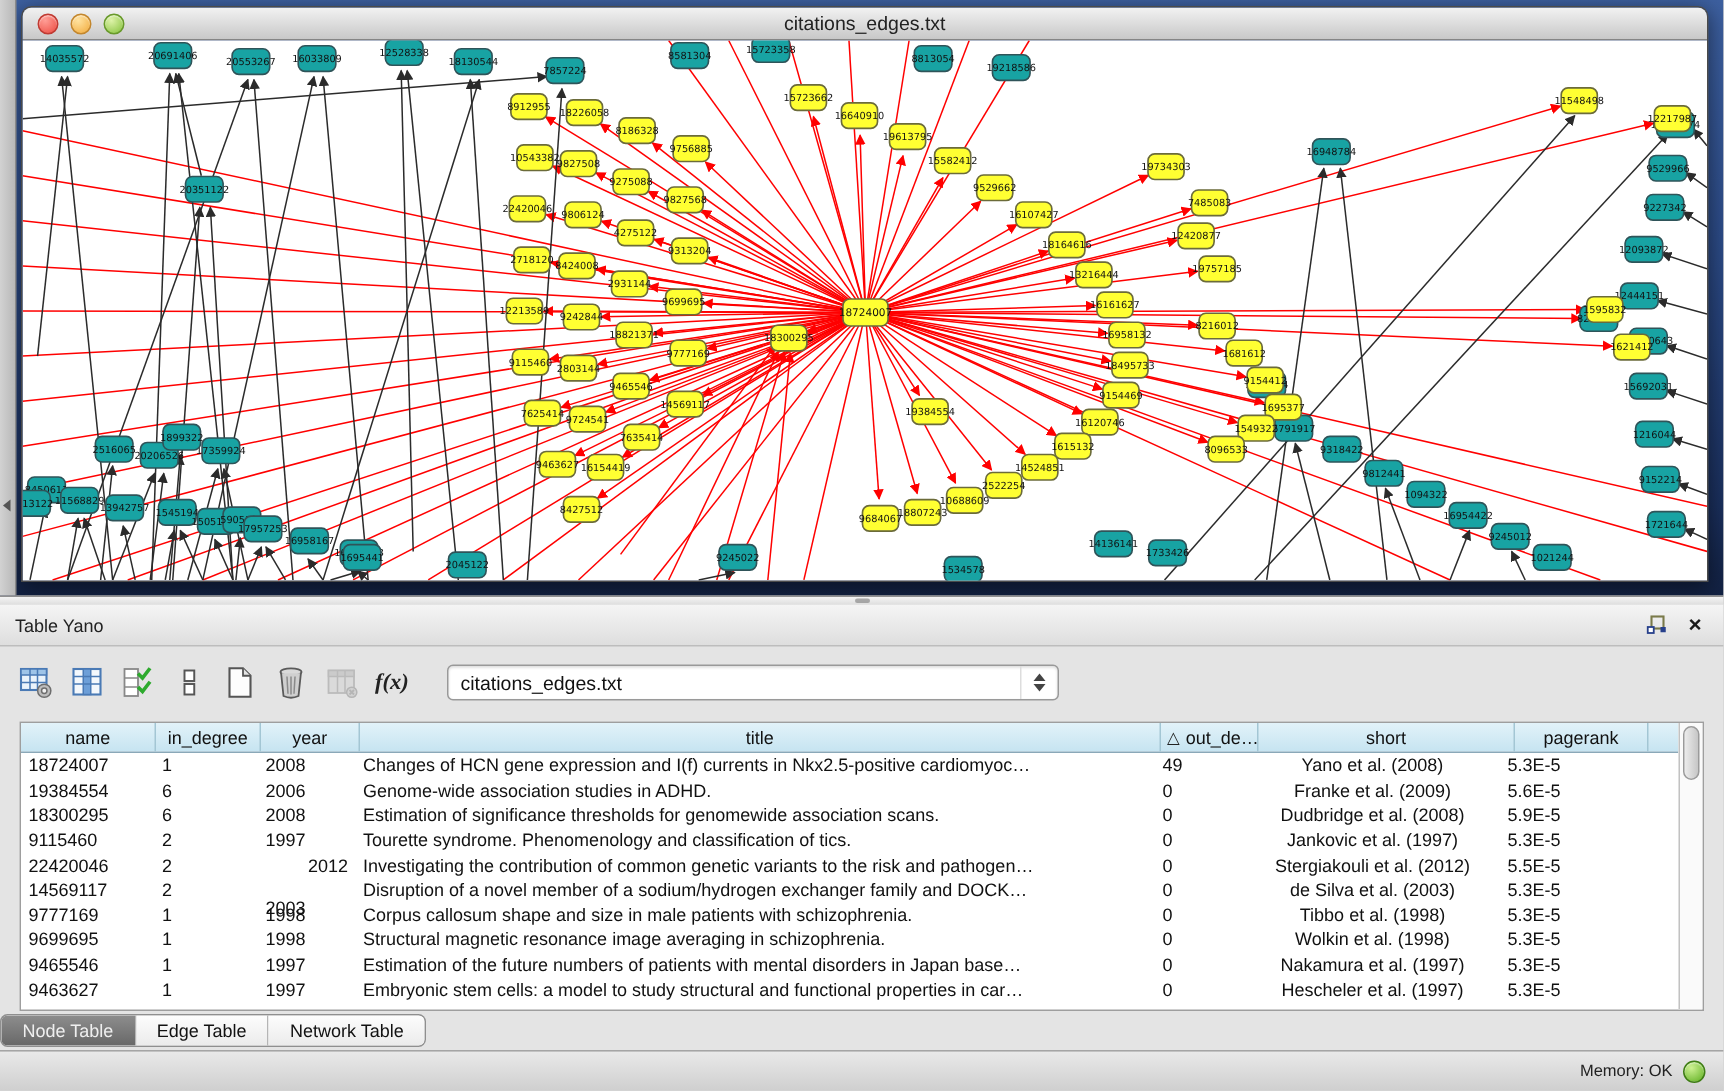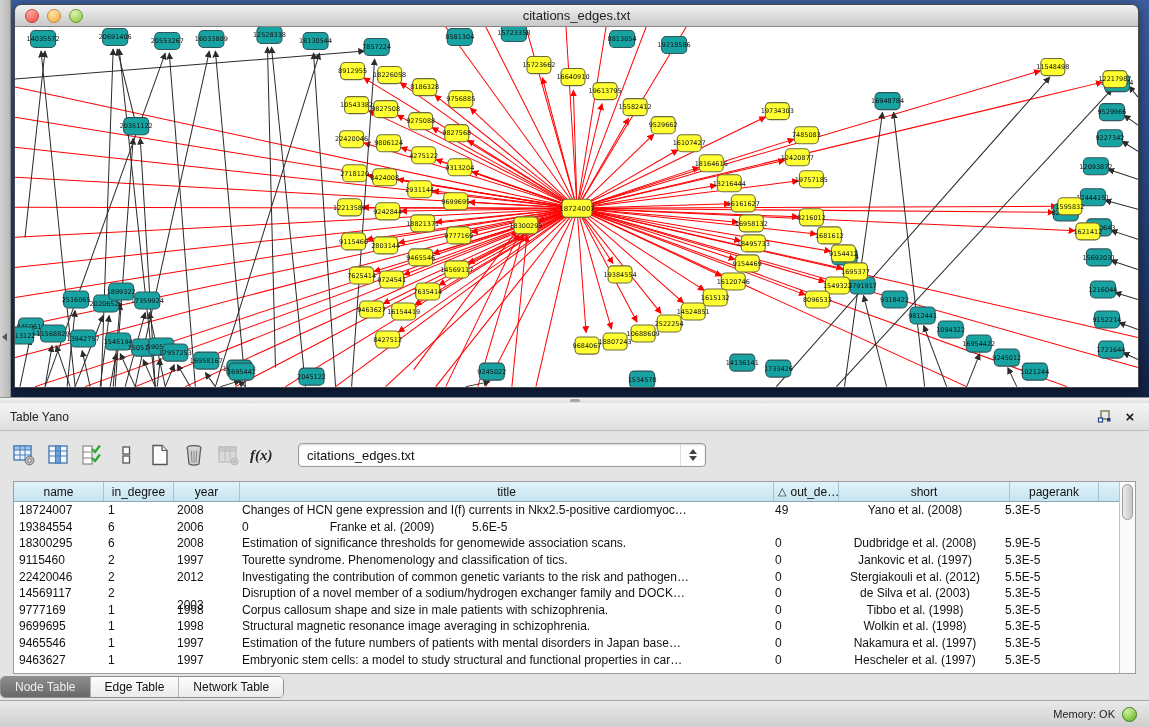--- a/index.html
+++ b/index.html
@@ -852,20 +852,21 @@
               <div class="td" style="width: 65px;">2008</div>
               <div class="td" style="width: 533px;">Changes of HCN gene expression and I(f) currents in Nkx2.5-positive cardiomyoc…</div>
               <div class="td" style="width: 60px;">49</div>
               <div class="td center" style="width: 170px;">Yano et al. (2008)</div>
               <div class="td" style="width: 88px;">5.3E-5</div>
             </div>
             <div class="tr">
               <div class="td" style="width: 89px;">19384554</div>
               <div class="td" style="width: 69px;">6</div>
               <div class="td" style="width: 65px;">2006</div>
+              <div class="td" style="width: 533px;">Genome-wide association studies in ADHD.</div>
               <div class="td" style="width: 60px;">0</div>
               <div class="td center" style="width: 170px;">Franke et al. (2009)</div>
               <div class="td" style="width: 88px;">5.6E-5</div>
             </div>
             <div class="tr">
               <div class="td" style="width: 89px;">18300295</div>
               <div class="td" style="width: 69px;">6</div>
               <div class="td" style="width: 65px;">2008</div>
               <div class="td" style="width: 533px;">Estimation of significance thresholds for genomewide association scans.</div>
               <div class="td" style="width: 60px;">0</div>
@@ -877,21 +878,21 @@
               <div class="td" style="width: 69px;">2</div>
               <div class="td" style="width: 65px;">1997</div>
               <div class="td" style="width: 533px;">Tourette syndrome. Phenomenology and classification of tics.</div>
               <div class="td" style="width: 60px;">0</div>
               <div class="td center" style="width: 170px;">Jankovic et al. (1997)</div>
               <div class="td" style="width: 88px;">5.3E-5</div>
             </div>
             <div class="tr">
               <div class="td" style="width: 89px;">22420046</div>
               <div class="td" style="width: 69px;">2</div>
-              <div class="td" style="width: 65px;">2012</div>
+              <div class="td" style="width: 65px; text-align: right;">2012</div>
               <div class="td" style="width: 533px;">Investigating the contribution of common genetic variants to the risk and pathogen…</div>
               <div class="td" style="width: 60px;">0</div>
               <div class="td center" style="width: 170px;">Stergiakouli et al. (2012)</div>
               <div class="td" style="width: 88px;">5.5E-5</div>
             </div>
             <div class="tr">
               <div class="td" style="width: 89px;">14569117</div>
               <div class="td" style="width: 69px;">2</div>
               <div class="td" style="width: 65px; margin-top: 24px;">2003</div>
               <div class="td" style="width: 533px;">Disruption of a novel member of a sodium/hydrogen exchanger family and DOCK…</div>

